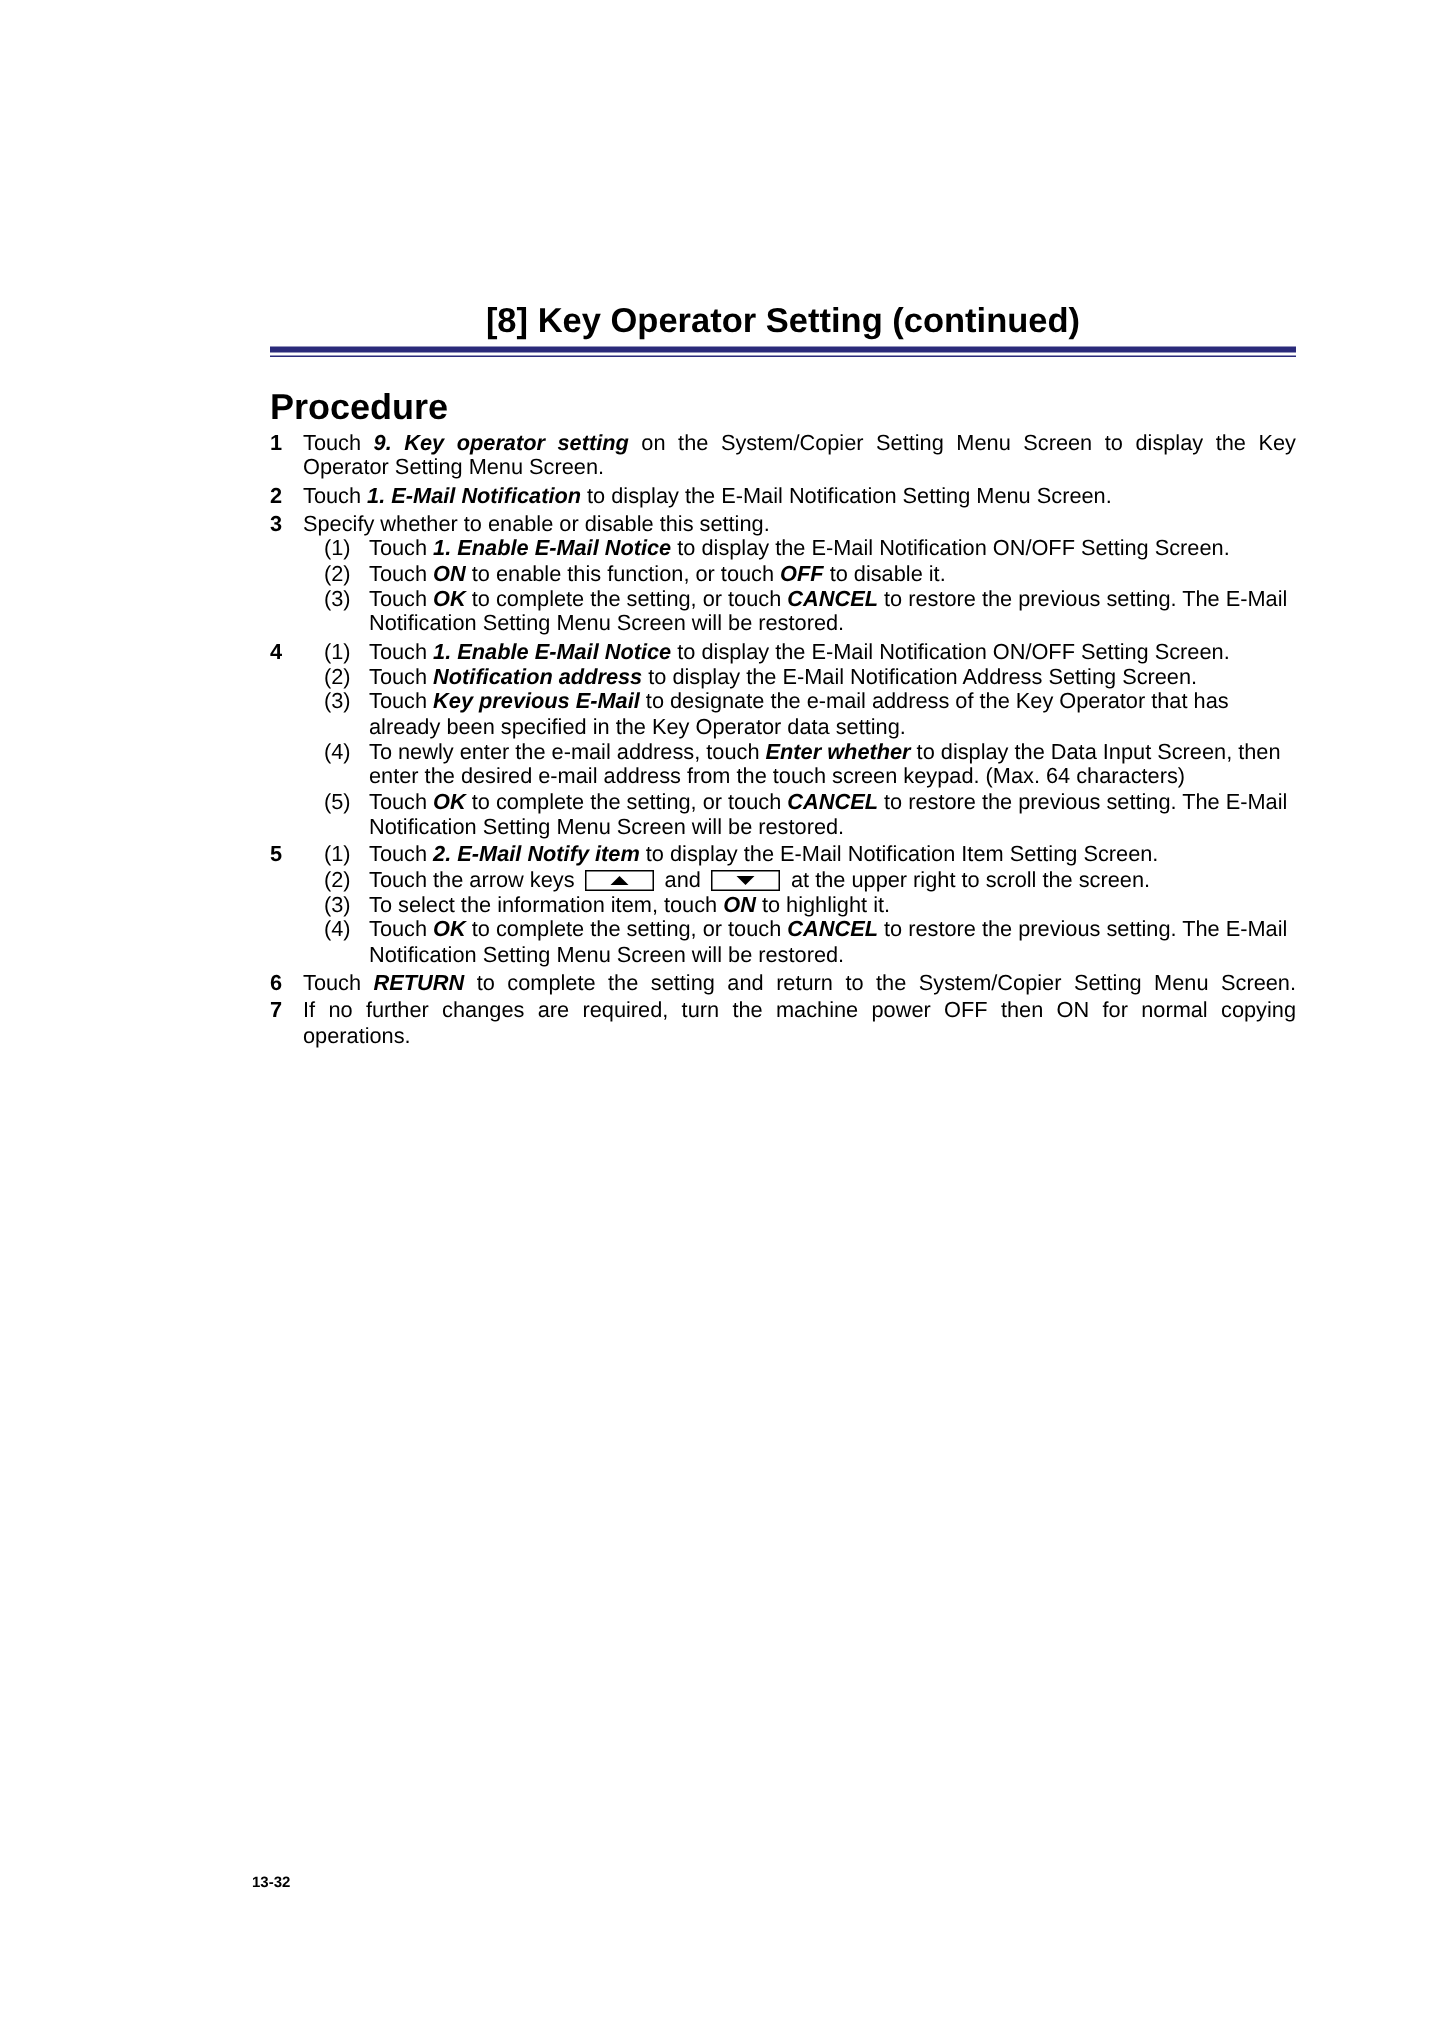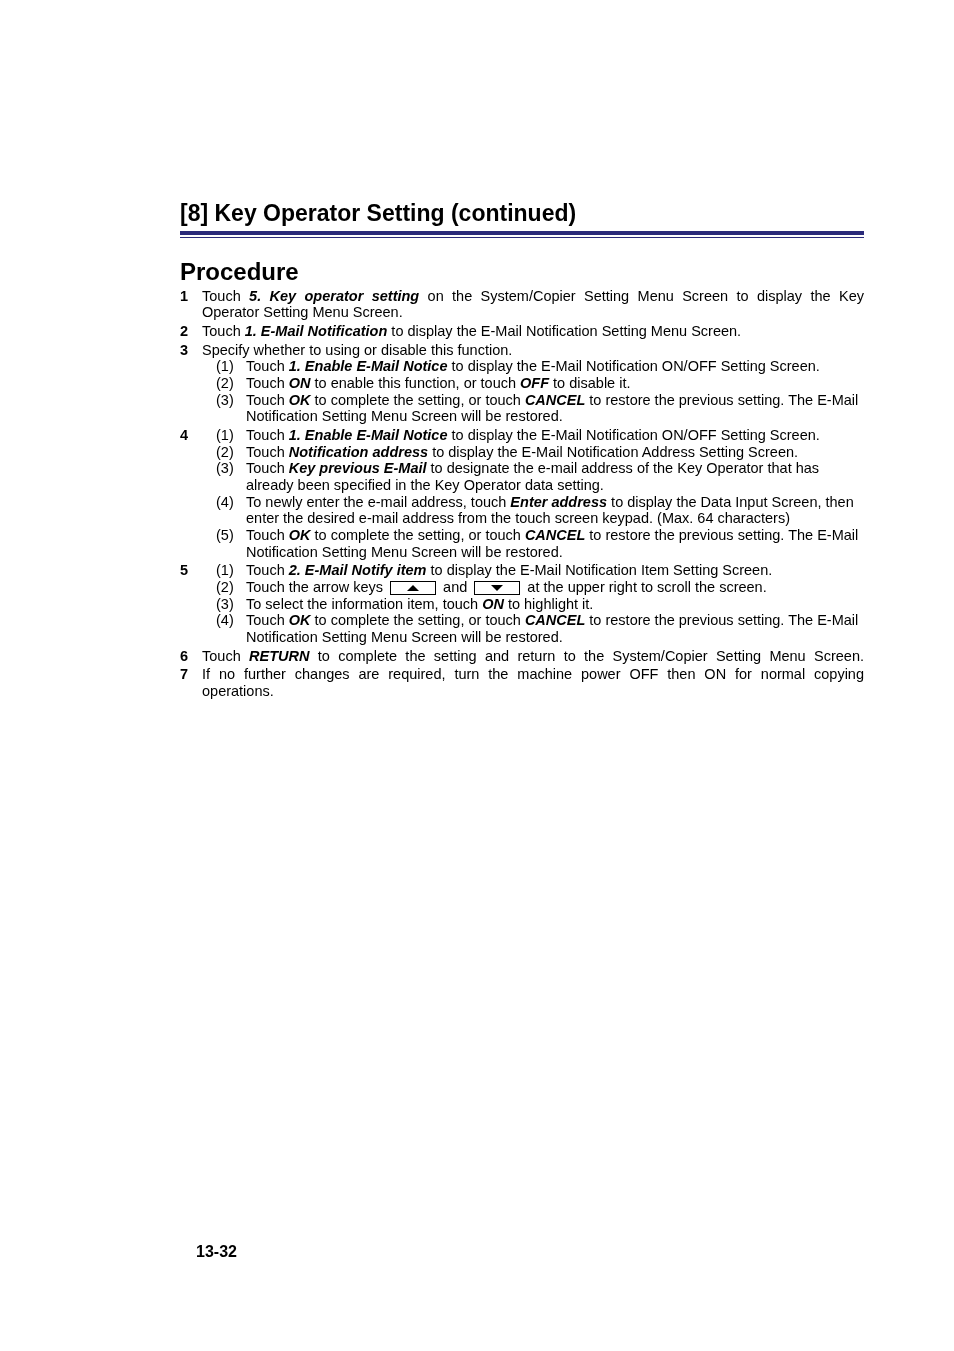--- a/index.html
+++ b/index.html
@@ -14,21 +14,21 @@
   .page {
     box-sizing: border-box;
     width: 954px;
     height: 1351px;
     padding: 200px 90px 0 180px;
     position: relative;
   }
   .section-title {
     font-size: 23px;
     font-weight: bold;
-    text-align: left;
+    text-align: center;
     margin: 0 0 4px 0;
   }
   .rule-block {
     margin-bottom: 20px;
   }
   .rule-thick {
     height: 4px;
     background: #2a2a7a;
   }
   .rule-thin {
@@ -116,57 +116,57 @@
     top: 50%;
     transform: translate(-50%, -50%);
     width: 0; height: 0;
     border-left: 6px solid transparent;
     border-right: 6px solid transparent;
   }
   .arrow-btn.up::after { border-bottom: 6px solid #000; }
   .arrow-btn.down::after { border-top: 6px solid #000; }
   .page-num {
     position: absolute;
-    left: 196px;
+    left: 168px;
     bottom: 90px;
     font-weight: bold;
-    font-size: 16px;
+    font-size: 10px;
   }
 </style>
 </head>
 <body>
 
 <div class="page">
 
   <h2 class="section-title">[8] Key Operator Setting (continued)</h2>
   <div class="rule-block">
     <div class="rule-thick"></div>
     <div class="rule-thin"></div>
   </div>
 
   <div class="content">
     <div class="proc-head">Procedure</div>
 
     <ol class="steps" id="steps-list">
         <li>
           <span class="num">1</span>
           <div class="body">
-            <div class="justify">Touch <span class="bi">5. Key operator setting</span> on the System/Copier Setting Menu Screen to display the Key Operator Setting Menu Screen.</div>
+            <div class="justify">Touch <span class="bi">9. Key operator setting</span> on the System/Copier Setting Menu Screen to display the Key Operator Setting Menu Screen.</div>
           </div>
         </li>
         <li>
           <span class="num">2</span>
           <div class="body">
             <div class="justify">Touch <span class="bi">1. E-Mail Notification</span> to display the E-Mail Notification Setting Menu Screen.</div>
           </div>
         </li>
         <li>
           <span class="num">3</span>
           <div class="body">
-            <div class="justify">Specify whether to using or disable this function.</div>
+            <div class="justify">Specify whether to enable or disable this setting.</div>
             <ol class="sub">
               <li>
                 <span class="sn">(1)</span>
                 <span class="sb">Touch <span class="bi">1. Enable E-Mail Notice</span> to display the E-Mail Notification ON/OFF Setting Screen.</span>
               </li>
               <li>
                 <span class="sn">(2)</span>
                 <span class="sb">Touch <span class="bi">ON</span> to enable this function, or touch <span class="bi">OFF</span> to disable it.</span>
               </li>
               <li>
@@ -187,21 +187,21 @@
               <li>
                 <span class="sn">(2)</span>
                 <span class="sb">Touch <span class="bi">Notification address</span> to display the E-Mail Notification Address Setting Screen.</span>
               </li>
               <li>
                 <span class="sn">(3)</span>
                 <span class="sb">Touch <span class="bi">Key previous E-Mail</span> to designate the e-mail address of the Key Operator that has already been specified in the Key Operator data setting.</span>
               </li>
               <li>
                 <span class="sn">(4)</span>
-                <span class="sb">To newly enter the e-mail address, touch <span class="bi">Enter address</span> to display the Data Input Screen, then enter the desired e-mail address from the touch screen keypad. (Max. 64 characters)</span>
+                <span class="sb">To newly enter the e-mail address, touch <span class="bi">Enter whether</span> to display the Data Input Screen, then enter the desired e-mail address from the touch screen keypad. (Max. 64 characters)</span>
               </li>
             </ol>
             <ol class="sub">
               <li>
                 <span class="sn">(5)</span>
                 <span class="sb">Touch <span class="bi">OK</span> to complete the setting, or touch <span class="bi">CANCEL</span> to restore the previous setting. The E-Mail Notification Setting Menu Screen will be restored.</span>
               </li>
             </ol>
           </div>
         </li>

